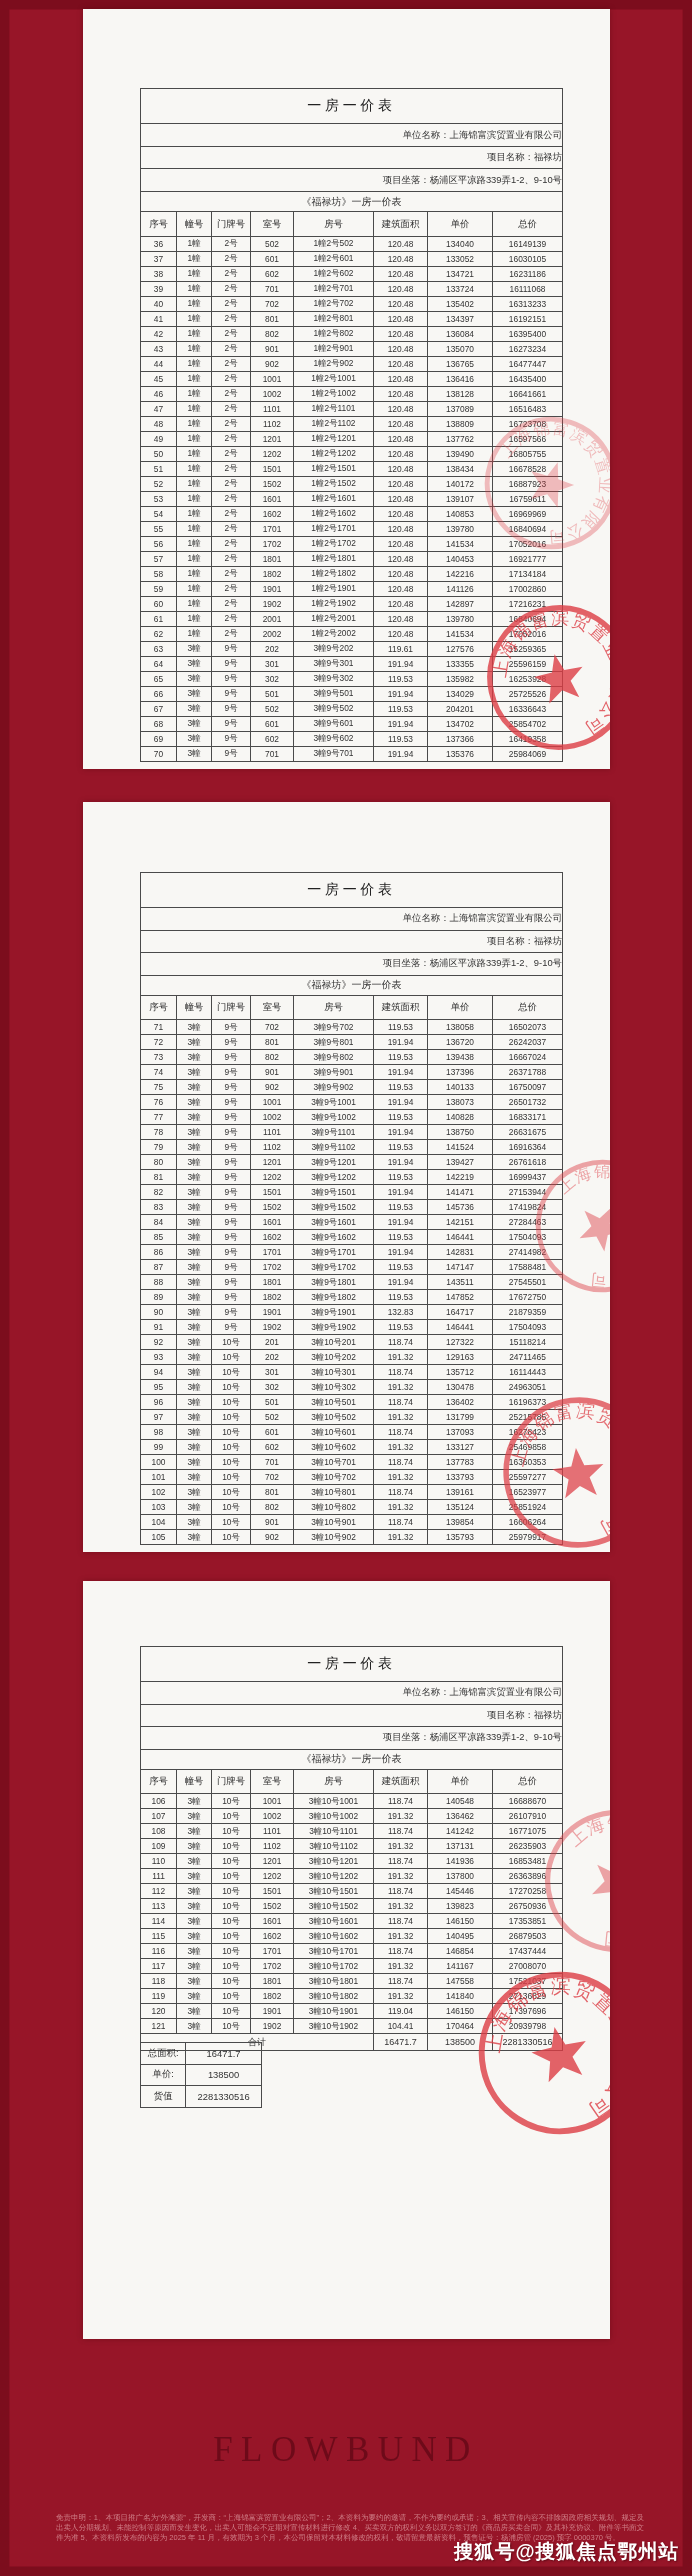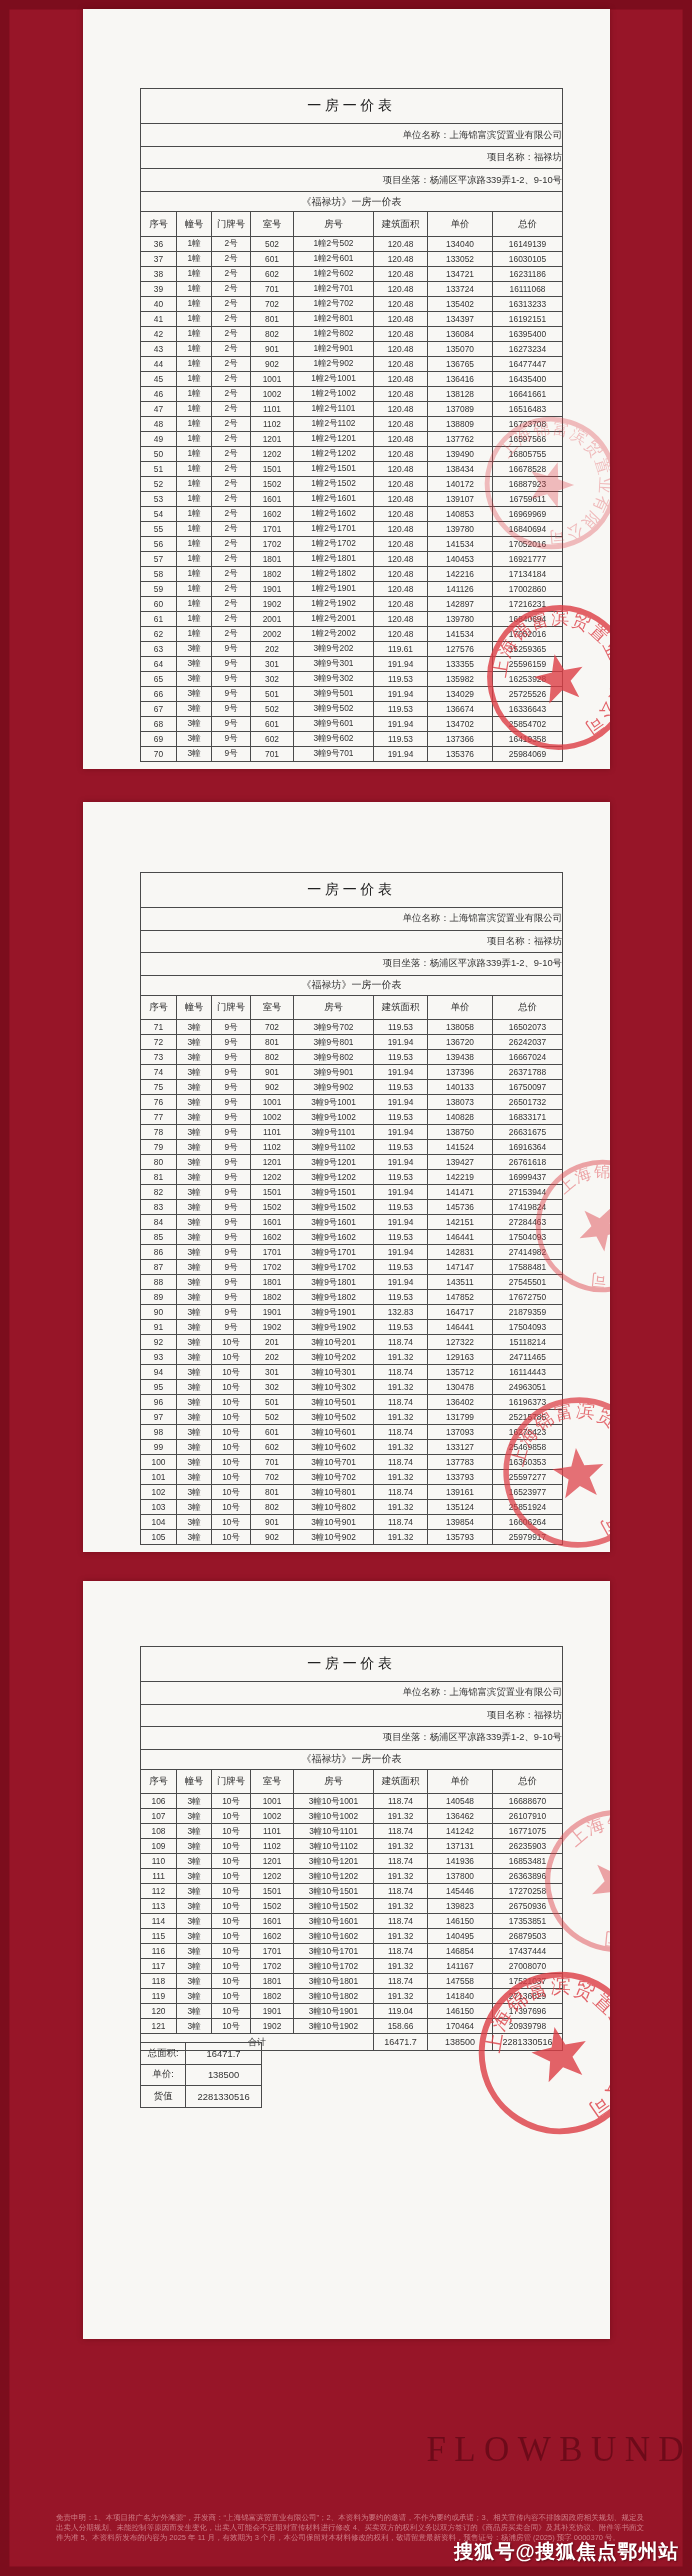--- a/index.html
+++ b/index.html
@@ -45,21 +45,21 @@
   .stamp{position:absolute;pointer-events:none;}
   .stamp-ring{fill:none;stroke:#dd3d45;stroke-width:7;}
   .stamp-star{fill:#dd3d45;}
   .stamp-text{fill:#dd3d45;font-size:23px;letter-spacing:2px;}
   .s-faint{opacity:.32;transform:rotate(18deg);}
   .s-main{opacity:.8;transform:rotate(-12deg);}
   .s-mid{opacity:.45;transform:rotate(28deg);}
   .s-low{opacity:.72;transform:rotate(-6deg);}
   
   .watermark{
-    position:absolute;left:0;right:0;top:2430px;text-align:right;
+    position:absolute;left:0;right:0;top:2430px;text-align:center;
     font-size:35px;letter-spacing:8.4px;color:#5f0715;opacity:.75;
     font-family:"Liberation Serif","DejaVu Serif",serif;
   }
   .disclaimer{
     position:absolute;left:56px;width:588px;top:2513px;
     font-size:7.5px;line-height:9.8px;color:#cf7d86;text-align:justify;
   }
   .sohu-badge{
     position:absolute;right:13px;top:2538px;
     font-size:19.6px;font-weight:bold;color:#ffffff;
@@ -422,21 +422,21 @@
               <td>134029</td>
               <td>25725526</td>
             </tr>
             <tr>
               <td>67</td>
               <td>3幢</td>
               <td>9号</td>
               <td>502</td>
               <td>3幢9号502</td>
               <td>119.53</td>
-              <td>136674</td>
+              <td>204201</td>
               <td>16336643</td>
             </tr>
             <tr>
               <td>68</td>
               <td>3幢</td>
               <td>9号</td>
               <td>601</td>
               <td>3幢9号601</td>
               <td>191.94</td>
               <td>134702</td>
@@ -1077,21 +1077,21 @@
               <td>119.04</td>
               <td>146150</td>
               <td>17397696</td>
             </tr>
             <tr>
               <td>121</td>
               <td>3幢</td>
               <td>10号</td>
               <td>1902</td>
               <td>3幢10号1902</td>
-              <td>158.66</td>
+              <td>104.41</td>
               <td>170464</td>
               <td>20939798</td>
             </tr>
             <tr class="t-total">
               <td colspan="5">合计</td>
               <td>16471.7</td>
               <td>138500</td>
               <td>2281330516</td>
             </tr>
           </tbody>

